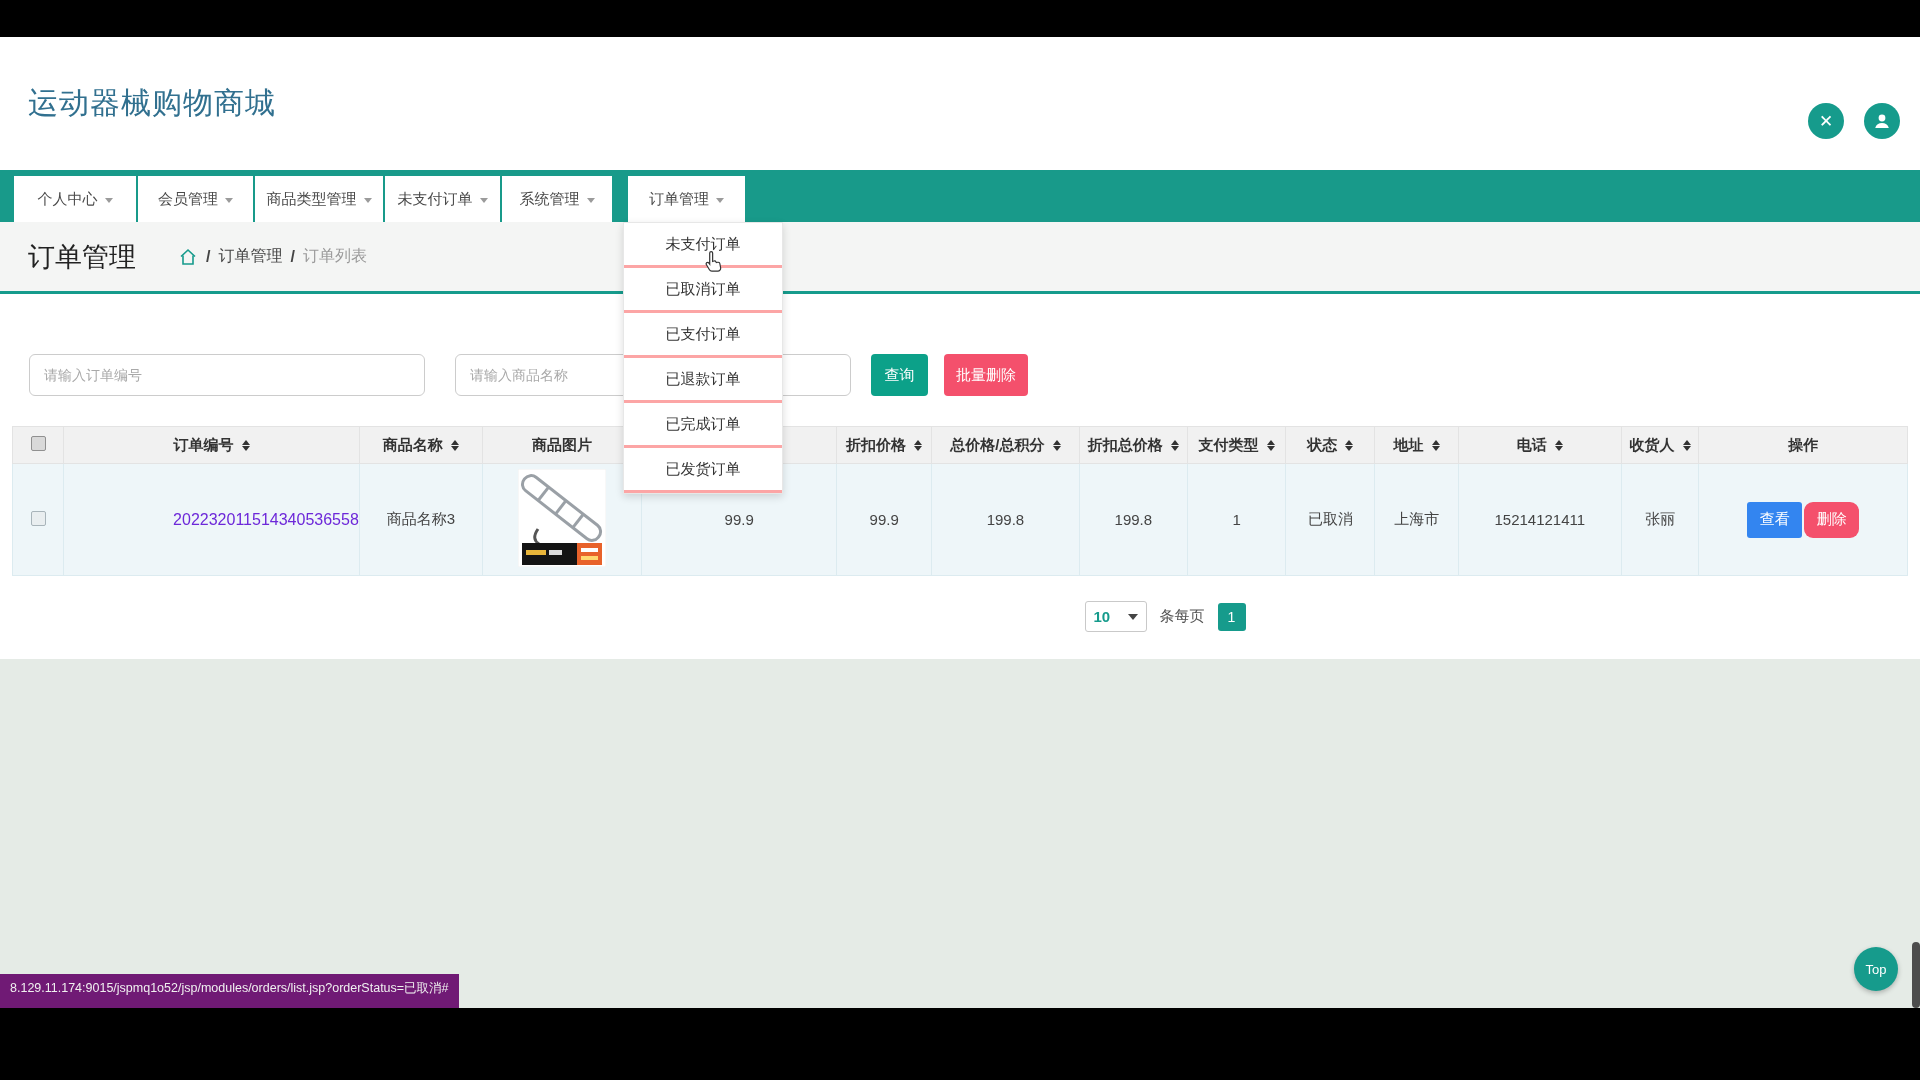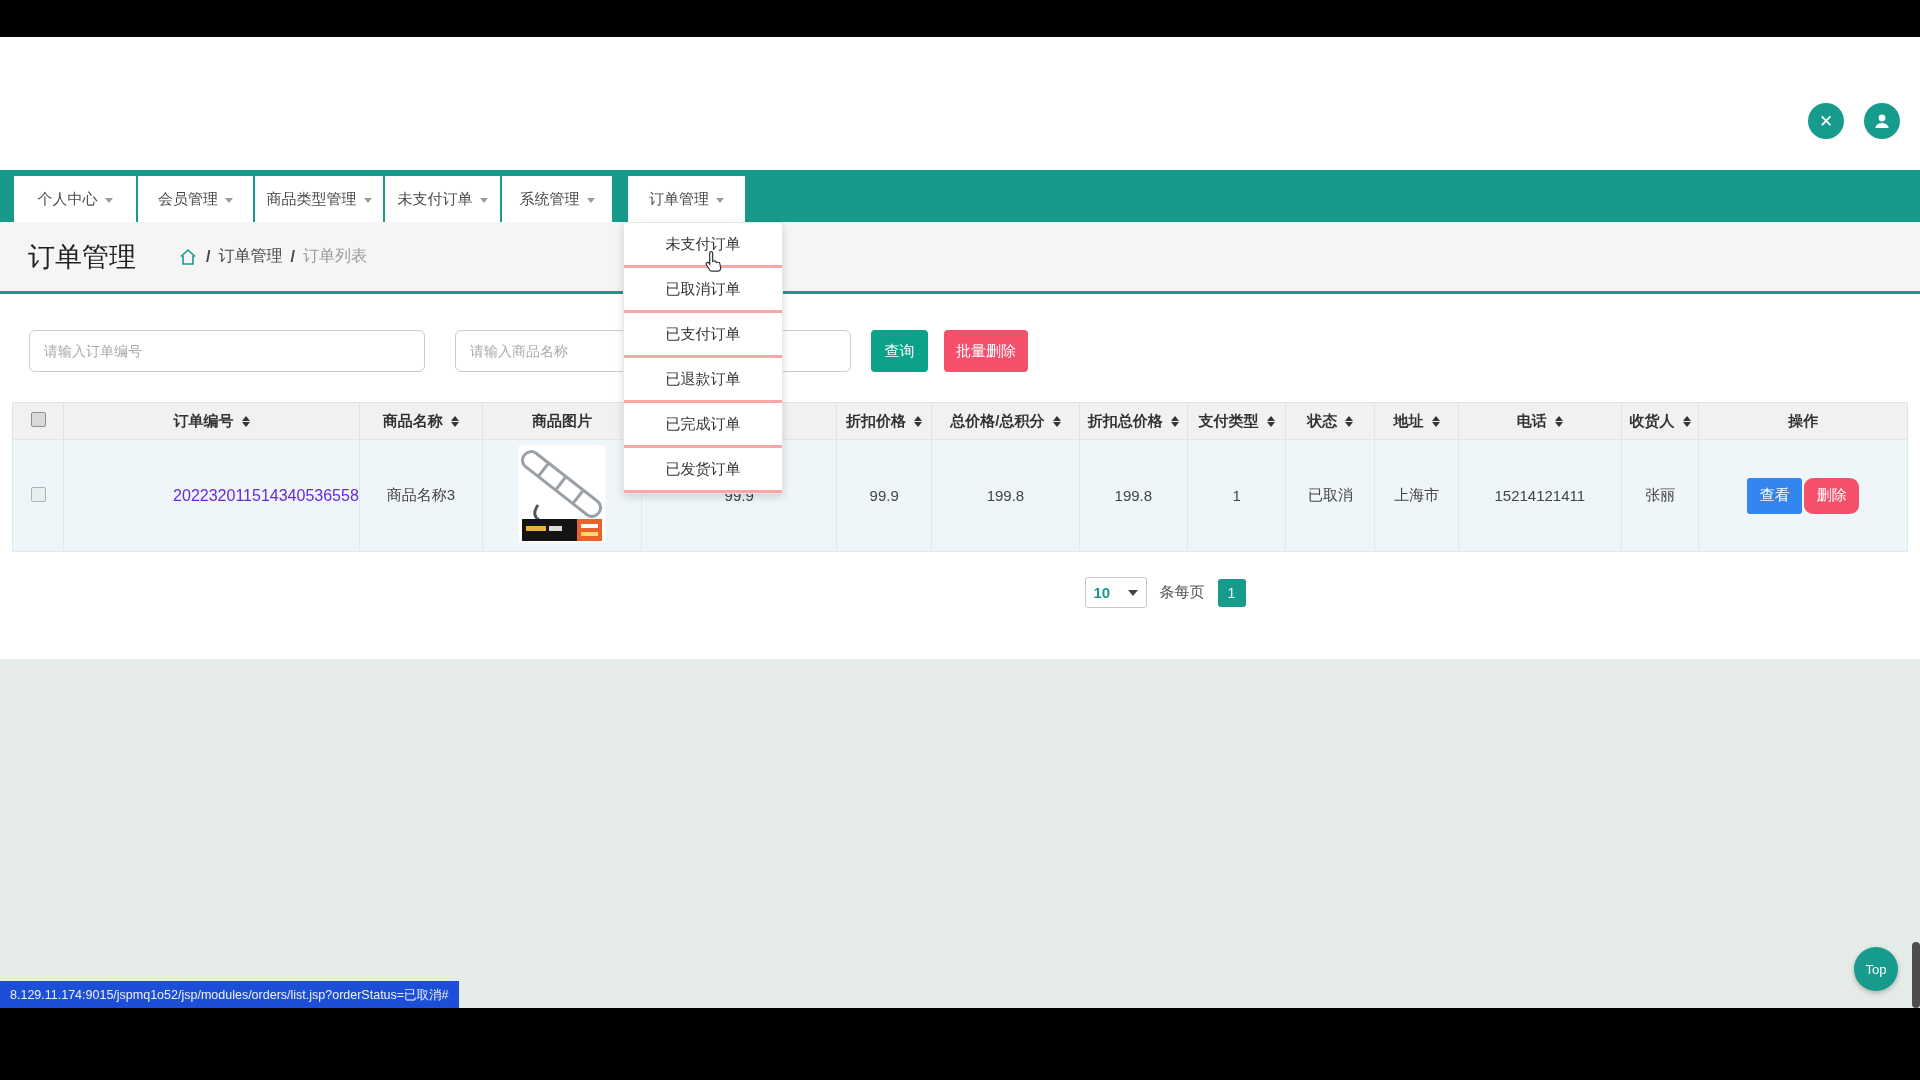--- a/index.html
+++ b/index.html
@@ -37,21 +37,21 @@
   .breadcrumb-bar { height:72px; background:#f4f5f4; border-bottom:3px solid #169b8c;
                     display:flex; align-items:center; padding-left:28px; }
   .page-title { font-size:27px; color:#222; margin-right:42px; }
   .crumbs { display:flex; align-items:center; gap:8px; font-size:16px; color:#444; }
   .crumbs .sep { color:#444; font-weight:bold; }
   .crumbs .muted { color:#9a9a9a; }
   .home-ico { display:flex; align-items:center; }
 
   
   .content { position:relative; height:365px; background:#fff; }
-  .filters { display:flex; align-items:center; padding:36px 0 0 29px; }
+  .filters { display:flex; align-items:center; padding:36px 0 0 29px;margin-top:24px; }
   .filter-input { width:396px; height:42px; border:1px solid #ccc; border-radius:6px; padding:0 14px;
                   font-size:14px; color:#555; background:#fff; outline:none; }
   .filter-input::placeholder { color:#a9a9a9; }
   .gap30 { margin-left:30px; }
   .btn { height:42px; border:none; border-radius:4px; color:#fff; font-size:15px; cursor:pointer; }
   .btn-search { width:57px; background:#0ca189; margin-left:20px; }
   .btn-batch-del { width:84px; background:#f4506c; margin-left:16px; }
 
   
   table.orders { width:1896px; margin:30px 12px 16px 12px; border-collapse:collapse; table-layout:fixed; }
@@ -87,32 +87,33 @@
                      border-top:6px solid #444; }
   .per-page-label { font-size:15px; color:#555; }
   .page-btn { width:28px; height:28px; background:#169b8c; color:#fff; border:none; border-radius:3px;
               font-size:14px; cursor:pointer; }
 
   
   .lower { position:absolute; left:0; top:622px; width:1920px; height:349px; background:#e5ebe6; }
   .top-fab { position:absolute; right:22px; top:910px; width:44px; height:44px; border-radius:50%;
              background:#169b8c; color:#fff; font-size:13px; display:flex; align-items:center;
              justify-content:center; box-shadow:0 2px 5px rgba(0,0,0,.25); cursor:pointer; z-index:50; }
-  .status-bar { position:absolute; left:0; bottom:0; height:27px; background:#1d4ed8; color:#f0f0f0;
+  .status-bar { position:absolute; left:0; bottom:0; height:34px; background:#701a75; color:#f0f0f0;
                 font-size:12.5px; line-height:21px; padding:4px 10px; z-index:60; white-space:nowrap; }
   .scroll-thumb { position:absolute; right:0; top:905px; width:8px; height:66px; background:#4d4d4d;
                   border-radius:4px; cursor:pointer; z-index:55; }
 </style>
 </head>
 <body>
 
 <div class="stage">
   <div class="page">
 
     <div class="app-header">
+      <div class="app-title">运动器械购物商城</div>
       <div class="header-icons">
         <div class="circle-btn">
           <span class="x-glyph">✕</span>
         </div>
         <div class="circle-btn">
           <svg width="20" height="20" viewBox="0 0 20 20">
             <circle cx="10" cy="7" r="3.4" fill="#fff"></circle>
             <path d="M3.2 17c.8-3.4 3.6-5 6.8-5s6 1.6 6.8 5z" fill="#fff"></path>
           </svg>
         </div>

